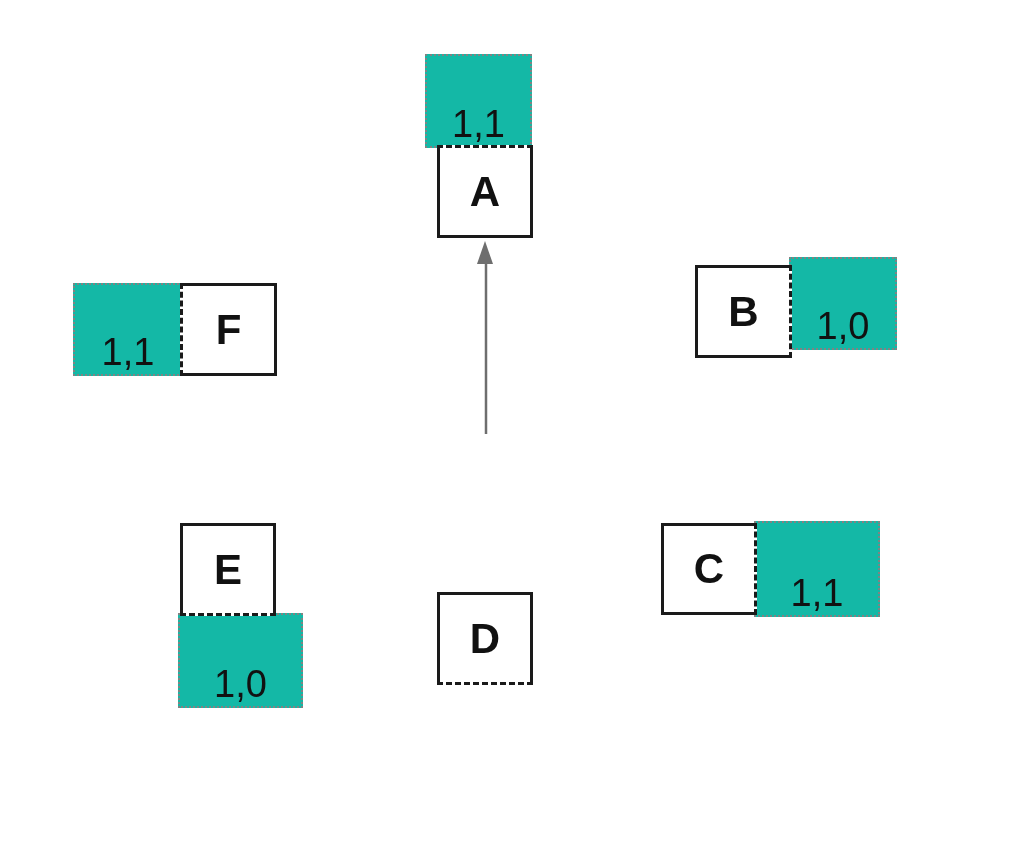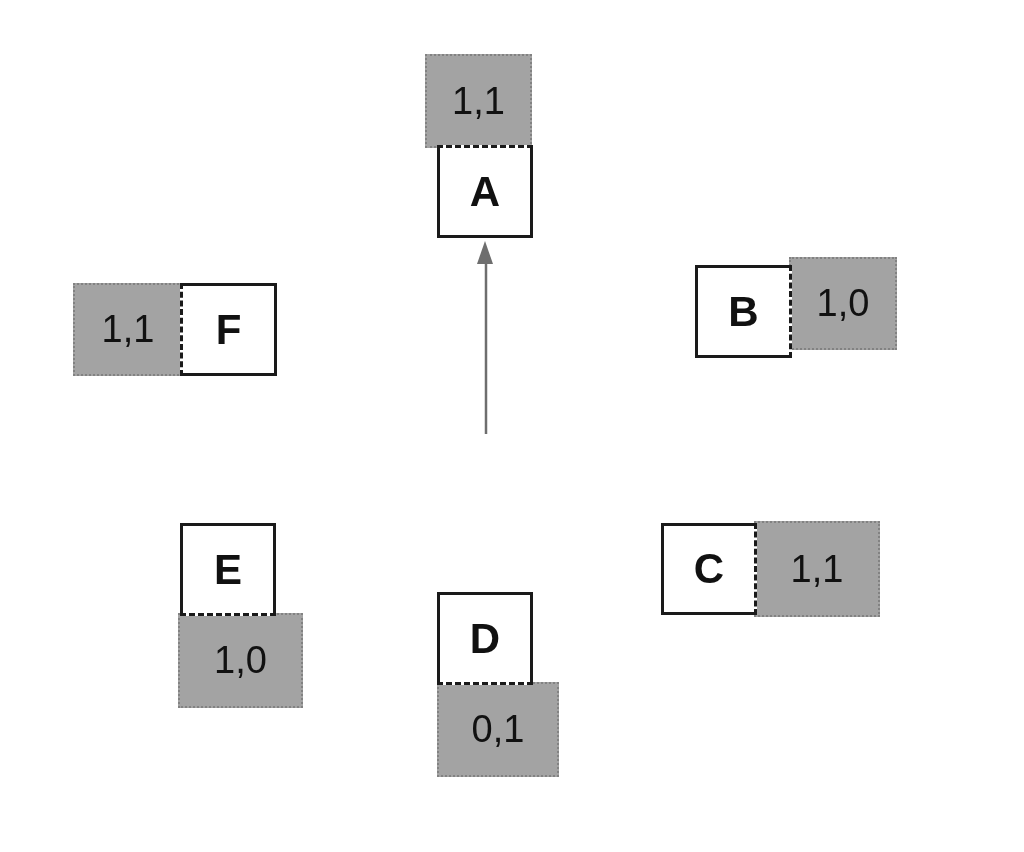--- a/index.html
+++ b/index.html
@@ -26,24 +26,24 @@
     justify-content: center;
     z-index: 2;
     font-weight: bold;
     font-size: 42px;
     color: #111111;
   }
   
   .payoff {
     position: absolute;
     box-sizing: border-box;
-    background: #a3a3a3;
+    background: #14b8a6;
     border: 2px dotted #828282;
     display: flex;
-    align-items: center;
+    align-items: flex-end;
     justify-content: center;
     z-index: 1;
     font-weight: normal;
     font-size: 38px;
     color: #111111;
   }
   
   .dash-top    { border-top-style: dashed; }
   .dash-right  { border-right-style: dashed; }
   .dash-bottom { border-bottom-style: dashed; }
@@ -96,23 +96,20 @@
     <span>B</span>
   </div>
 
   <div class="payoff payoff-c">
     <span>1,1</span>
   </div>
   <div class="node node-c dash-right">
     <span>C</span>
   </div>
 
-  <div class="payoff payoff-d">
-    <span>0,1</span>
-  </div>
   <div class="node node-d dash-bottom">
     <span>D</span>
   </div>
 
   <div class="payoff payoff-e">
     <span>1,0</span>
   </div>
   <div class="node node-e dash-bottom">
     <span>E</span>
   </div>

